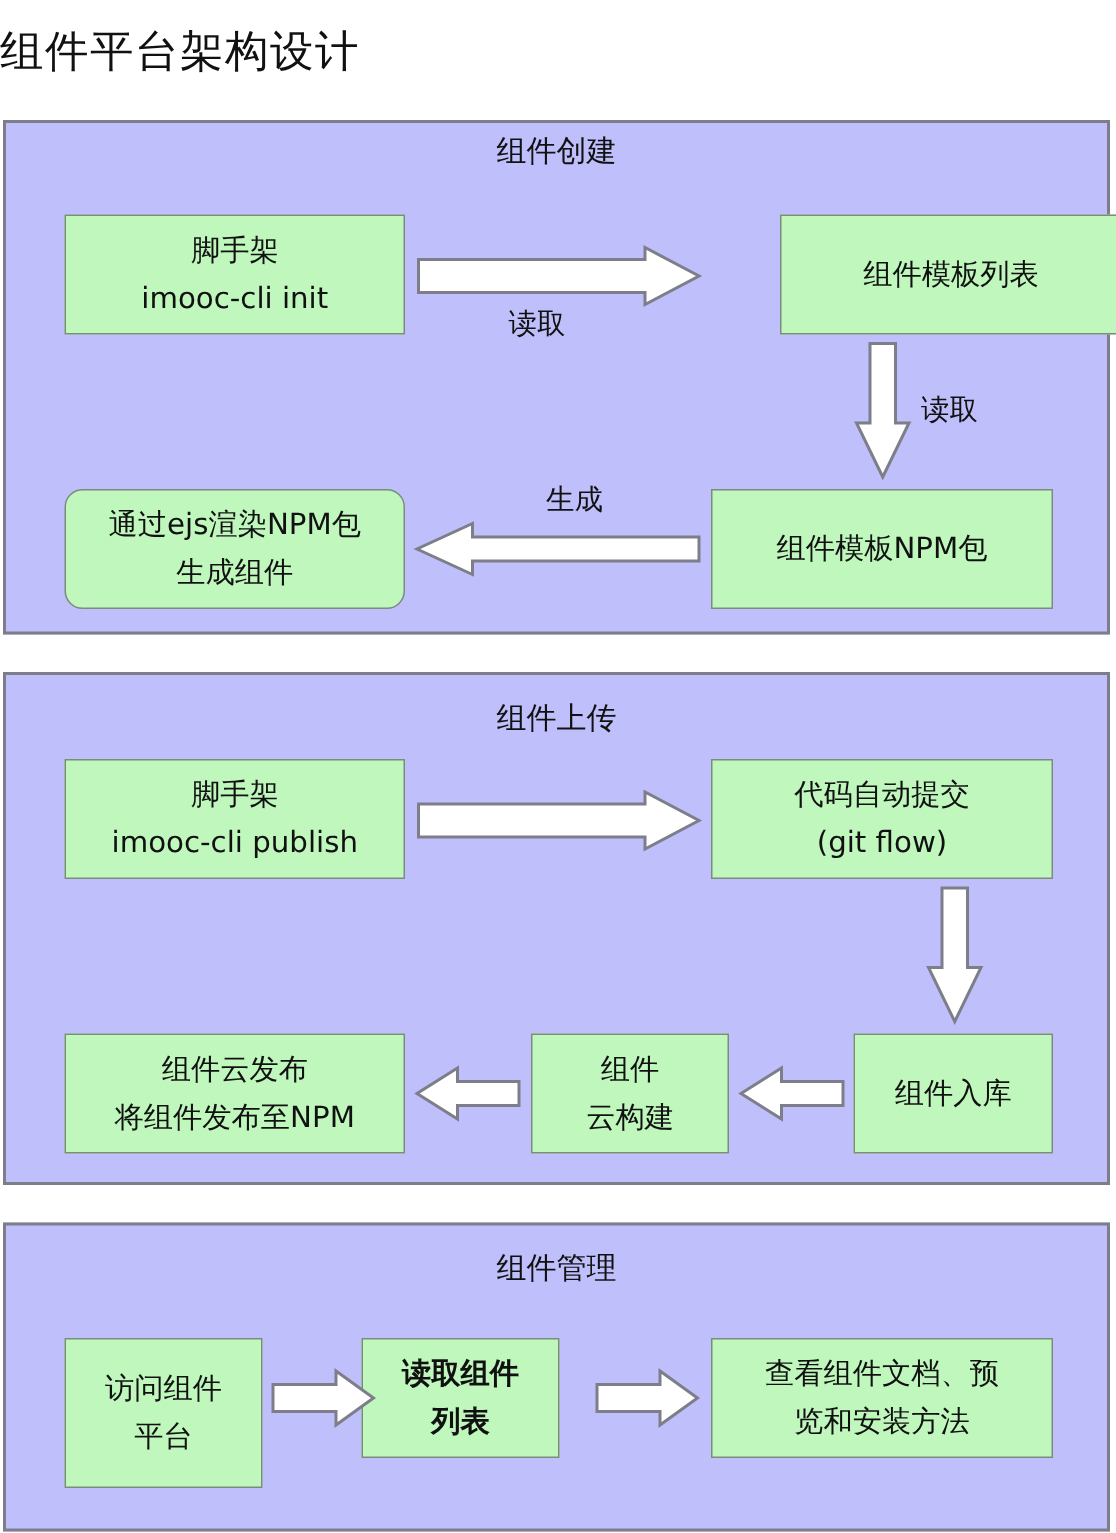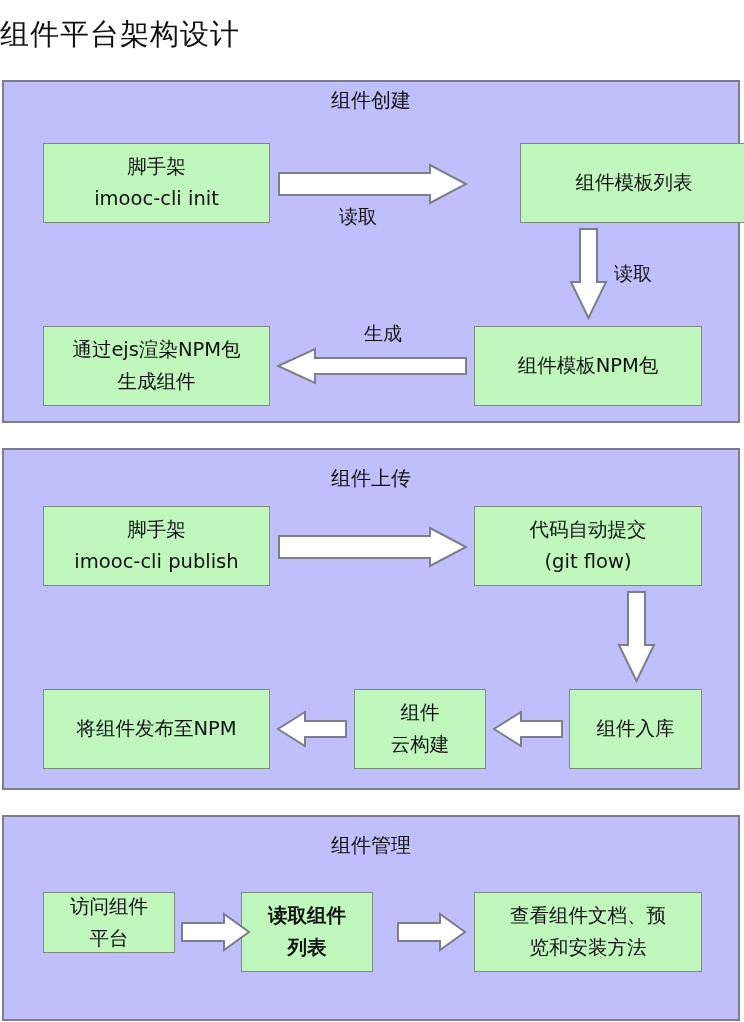--- a/index.html
+++ b/index.html
@@ -30,21 +30,21 @@
 <div class="node" style="left:43px; top:143px; width:227px; height:80px;">
   <div>脚手架</div>
   <div>imooc-cli init</div>
 </div>
 <div class="node" style="left:474px; top:143px; width:228px; height:80px;margin-left:46px;">
   <div>组件模板列表</div>
 </div>
 <div class="node" style="left:474px; top:326px; width:228px; height:80px;">
   <div>组件模板NPM包</div>
 </div>
-<div class="node" style="left:43px; top:326px; width:227px; height:80px;">
+<div class="node" style="left:43px; top:326px; width:227px; height:80px;border-radius:12px;">
   <div>通过ejs渲染NPM包</div>
   <div>生成组件</div>
 </div>
 <svg class="arrow" style="left:278px; top:164px;" width="190" height="40">
   <path d="M1,9 L152,9 L152,1 L188,20 L152,39 L152,31 L1,31 Z"></path>
 </svg>
 <div class="label" style="left:339px; top:203px;">读取</div>
 <svg class="arrow" style="left:569px; top:228px;" width="38" height="92">
   <path d="M11,1 L28,1 L28,54 L37,54 L19.5,90 L2,54 L11,54 Z"></path>
 </svg>
@@ -66,39 +66,40 @@
   <div>(git flow)</div>
 </div>
 <div class="node" style="left:569px; top:689px; width:133px; height:80px;align-items:center;">
   <div>组件入库</div>
 </div>
 <div class="node" style="left:354px; top:689px; width:132px; height:80px;">
   <div>组件</div>
   <div>云构建</div>
 </div>
 <div class="node" style="left:43px; top:689px; width:227px; height:80px;">
+  <div>组件云发布</div>
   <div>将组件发布至NPM</div>
 </div>
 <svg class="arrow" style="left:278px; top:527px;" width="190" height="40">
   <path d="M1,9 L152,9 L152,1 L188,20 L152,39 L152,31 L1,31 Z"></path>
 </svg>
 <svg class="arrow" style="left:617px; top:591px;" width="38" height="92">
   <path d="M11,1 L28,1 L28,54 L37,54 L19.5,90 L2,54 L11,54 Z"></path>
 </svg>
 <svg class="arrow" style="left:493px; top:711px;" width="70" height="36">
   <path d="M69,10 L28,10 L28,1 L1,18 L28,35 L28,26 L69,26 Z"></path>
 </svg>
 <svg class="arrow" style="left:277px; top:711px;" width="70" height="36">
   <path d="M69,10 L28,10 L28,1 L1,18 L28,35 L28,26 L69,26 Z"></path>
 </svg>
 
 <div class="panel" style="top:815px; height:206px;">
   <div class="panel-title" style="top:14px;">组件管理</div>
 </div>
-<div class="node" style="left:43px; top:892px; width:132px; height:61px;">
+<div class="node" style="left:43px; top:892px; width:132px; height:100px;">
   <div>访问组件</div>
   <div>平台</div>
 </div>
 <div class="node" style="left:241px; top:892px; width:132px; height:80px;font-weight:bold;">
   <div>读取组件</div>
   <div>列表</div>
 </div>
 <div class="node" style="left:474px; top:892px; width:228px; height:80px;">
   <div>查看组件文档、预</div>
   <div>览和安装方法</div>

